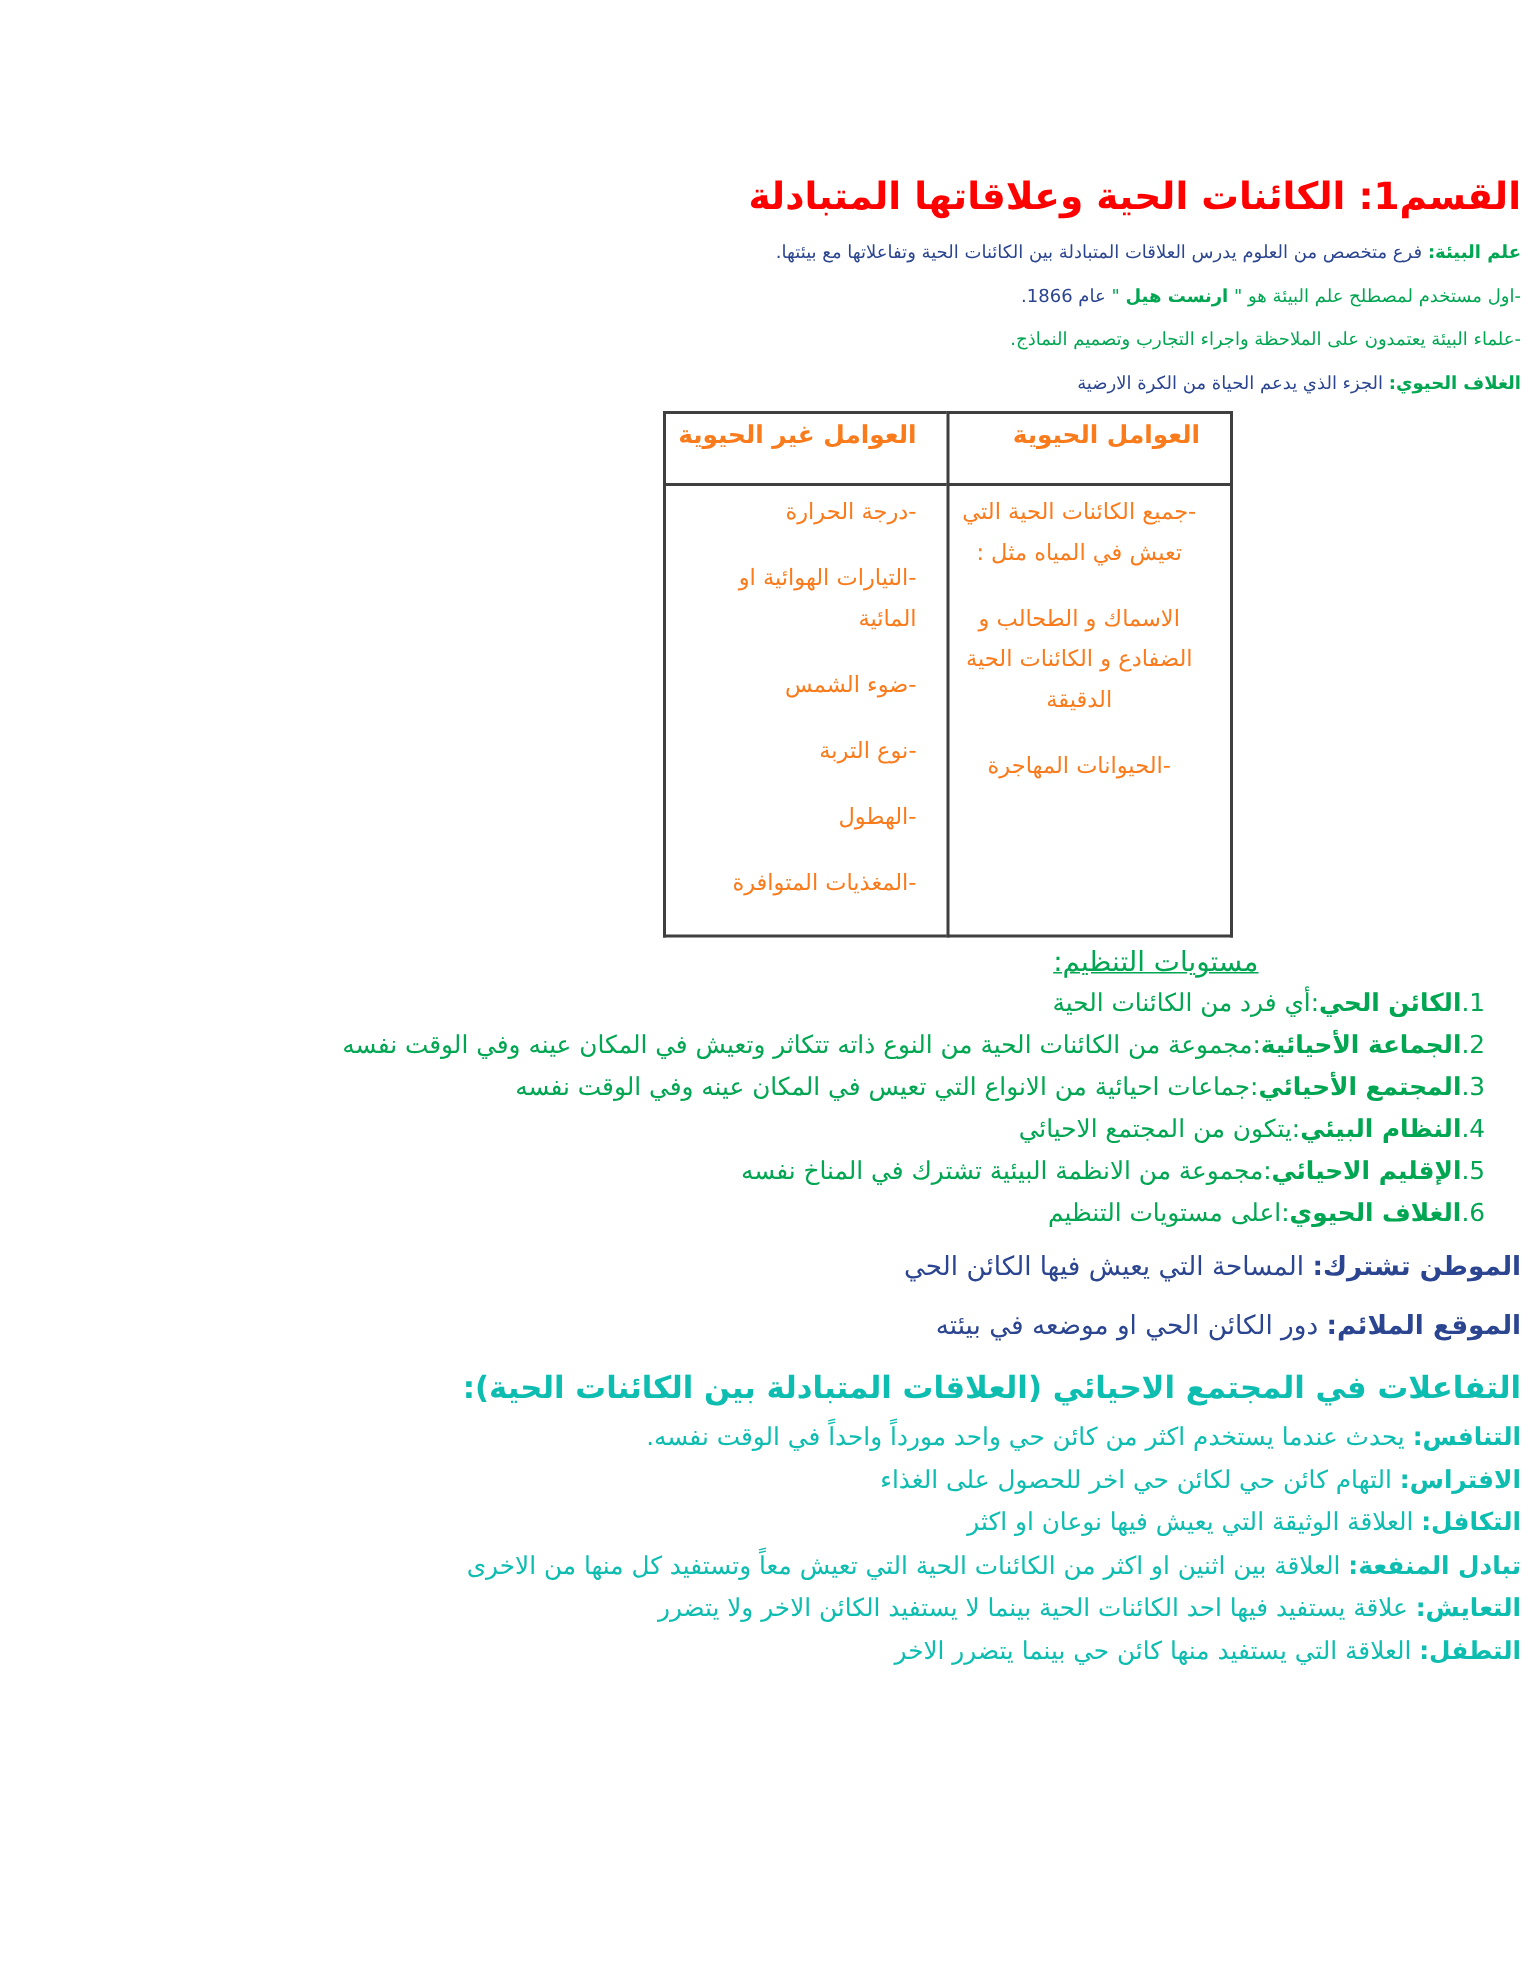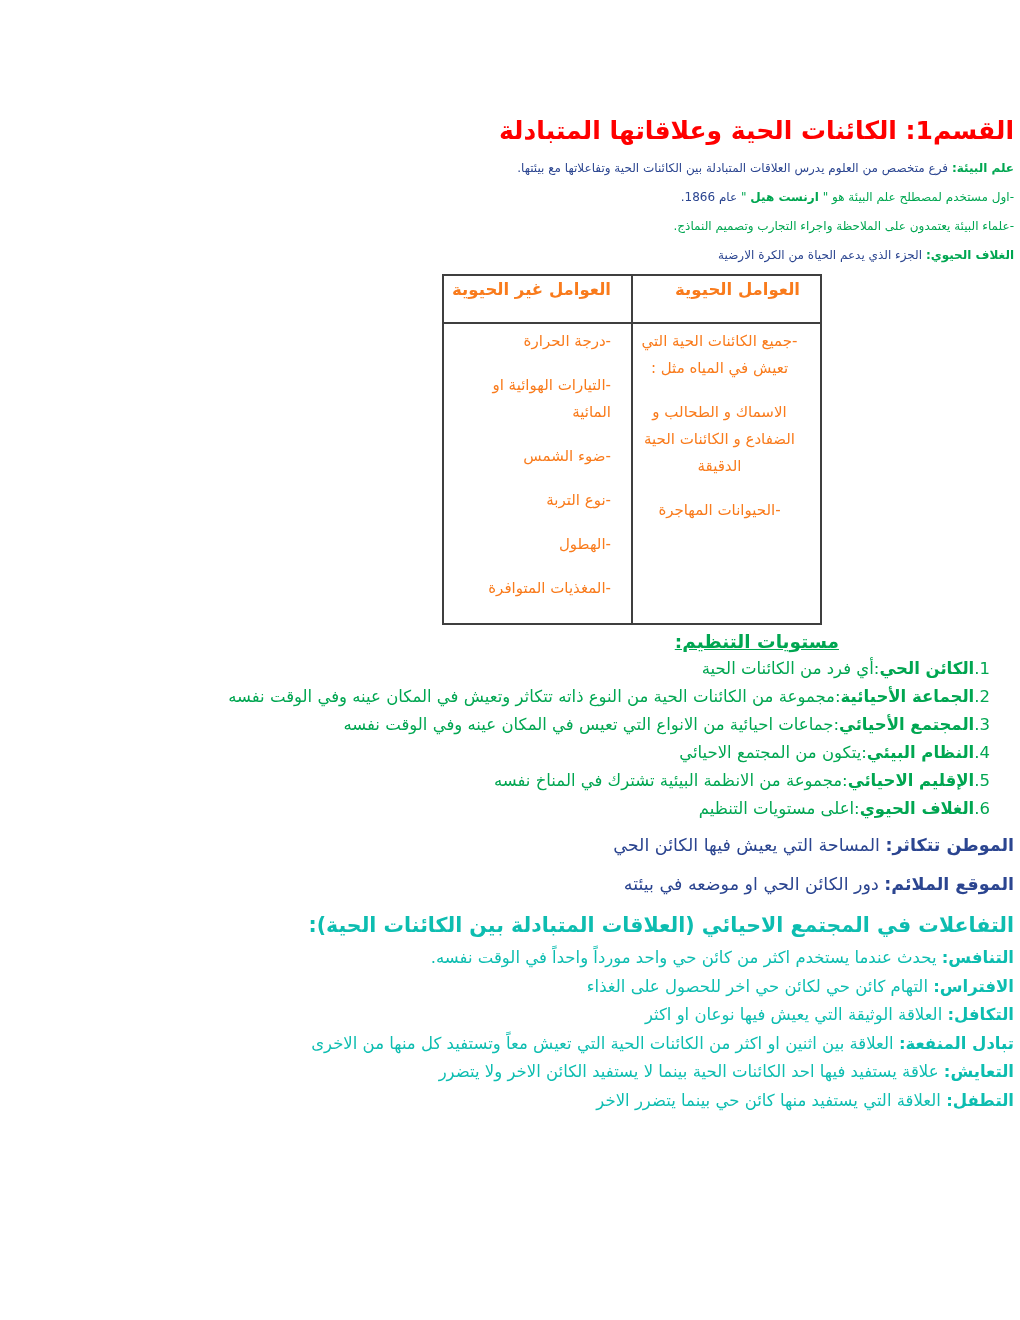--- a/index.html
+++ b/index.html
@@ -43,21 +43,21 @@
     font-weight:bold;
     font-size:16.5px;
     padding-top:5px;
   }
   td.cell{height:266px;line-height:27px;}
   td.cell p{margin:0;text-align:center;}
   td.cell p + p{margin-top:17px;}
   td.cell .fline{margin-bottom:17px;line-height:27px;}
   .levels-heading{
     margin:6px 175px 3px 0;
-    font-size:18.5px;font-weight:bold;
+    font-size:18.5px;font-weight:normal;
     color:var(--green,#00A651);
     text-decoration:underline;
   }
   .levels{color:var(--green,#00A651);font-size:16.5px;}
   .levels .lvl{line-height:28px;margin-left:20px;margin-right:24px;}
   .def-line{font-size:17.5px;line-height:28px;}
   .habitat{margin-top:8px;}
   .niche{margin-top:11px;}
   .interactions-heading{
     margin:12px 0 4px 0;
@@ -132,21 +132,21 @@
       </div>
       <div class="lvl">
         <span class="g">5.</span><span class="gb">الإقليم الاحيائي</span><span class="g">:مجموعة من الانظمة البيئية تشترك في المناخ نفسه</span>
       </div>
       <div class="lvl">
         <span class="g">6.</span><span class="gb">الغلاف الحيوي</span><span class="g">:اعلى مستويات التنظيم</span>
       </div>
     </div>
 
     <div class="def-line habitat">
-      <span class="bb">الموطن تتكاثر:</span><span class="b"> المساحة التي يعيش فيها الكائن الحي</span>
+      <span class="bb">الموطن تشترك:</span><span class="b"> المساحة التي يعيش فيها الكائن الحي</span>
     </div>
 
     <div class="def-line niche">
       <span class="bb">الموقع الملائم:</span><span class="b"> دور الكائن الحي او موضعه في بيئته</span>
     </div>
 
     <div class="interactions-heading">التفاعلات في المجتمع الاحيائي (العلاقات المتبادلة بين الكائنات الحية):</div>
 
     <div class="relations">
       <div class="rel">

